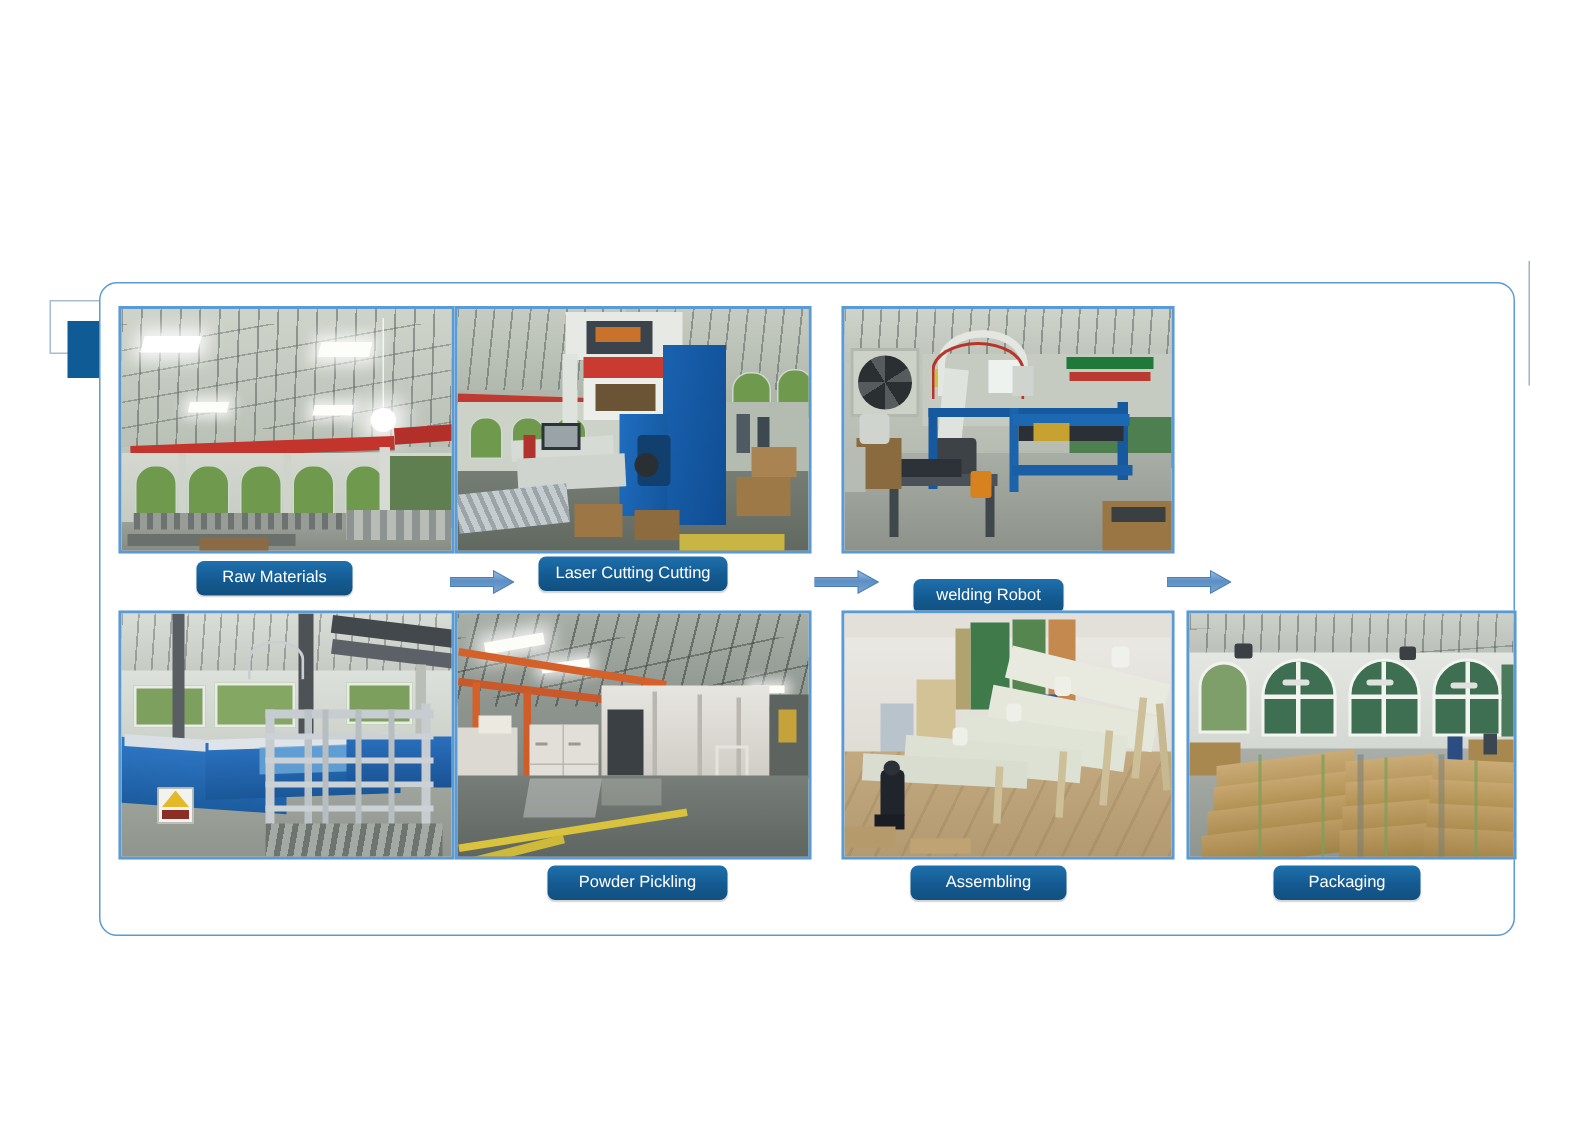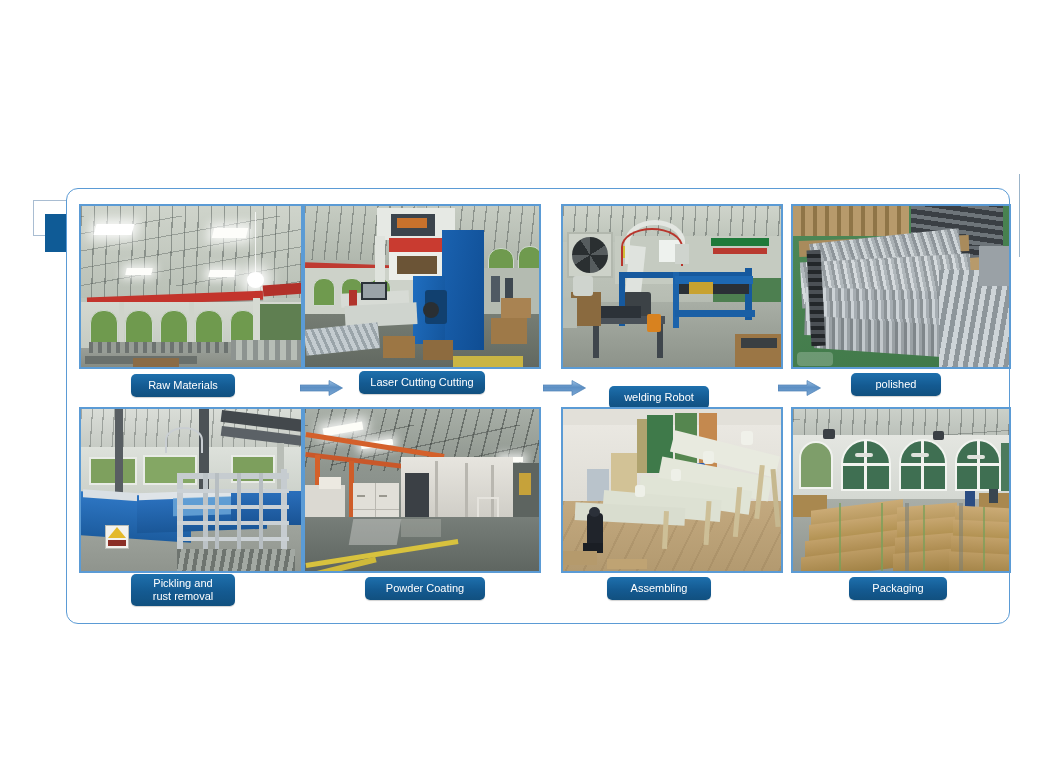--- a/index.html
+++ b/index.html
@@ -301,62 +301,20 @@
       </div>
       <div class="chip" style="left:60px;top:176px;width:100px;height:23px;margin-top:15px;">welding Robot</div>
     </div>
 
     <div class="arrow" style="left:711px;top:185px;width:43px;">
       <svg viewBox="0 0 43 16" preserveAspectRatio="none">
         <path d="M0 5 L29 5 L29 0.5 L42.5 8 L29 15.5 L29 11 L0 11 Z" fill="url(#ag1)" stroke="#4a7fb5" stroke-width=".7"></path>
       </svg>
     </div>
 
-    <div class="cell" style="left:714px;width:230px;">
-      <div class="photo" style="left:10px;top:9px;width:220px;height:165px;">
-        <div class="scene">
-          <div class="lay" style="inset:0;background:linear-gradient(160deg,#4f8a59 0%,#47804f 45%,#3f7748 100%);"></div>
-
-          <div class="lay" style="left:0px;top:0px;width:116px;height:30px;background:
-              repeating-linear-gradient(90deg,#b79a6b 0 8px,#8f7547 8px 12px);"></div>
-          <div class="lay" style="left:118px;top:0px;width:92px;height:44px;background:
-              repeating-linear-gradient(8deg,#3a3f44 0 5px,#6d7479 5px 9px);"></div>
-          <div class="lay" style="left:118px;top:40px;width:96px;height:28px;background:
-              repeating-linear-gradient(10deg,#34383d 0 5px,#656c72 5px 10px);"></div>
-
-          <div class="lay" style="left:6px;top:32px;width:170px;height:16px;background:#a98b5c;transform:rotate(-2deg);"></div>
-          <div class="lay" style="left:138px;top:52px;width:78px;height:18px;background:#b79a6b;transform:rotate(-4deg);"></div>
-
-          <div class="lay" style="left:18px;top:30px;width:150px;height:42px;background:
-              repeating-linear-gradient(78deg,#8e959a 0 3px,#cfd5d8 3px 6px,#aab1b5 6px 9px);
-              transform:rotate(-6deg);"></div>
-          <div class="lay" style="left:8px;top:52px;width:170px;height:46px;background:
-              repeating-linear-gradient(82deg,#949b9f 0 3px,#d5dadd 3px 6px,#b0b7bb 6px 9px);
-              transform:rotate(-3deg);"></div>
-          <div class="lay" style="left:12px;top:84px;width:178px;height:48px;background:
-              repeating-linear-gradient(85deg,#8b9296 0 3px,#cdd3d7 3px 6px,#a6adb2 6px 9px);
-              transform:rotate(2deg);"></div>
-          <div class="lay" style="left:22px;top:116px;width:170px;height:32px;background:
-              repeating-linear-gradient(86deg,#7f868a 0 3px,#c2c8cc 3px 6px,#9aa1a5 6px 9px);
-              transform:rotate(4deg);"></div>
-
-          <div class="lay" style="left:16px;top:44px;width:14px;height:96px;background:
-              repeating-linear-gradient(0deg,#23272a 0 4px,#4b5055 4px 8px);transform:rotate(-3deg);"></div>
-          <div class="lay" style="left:150px;top:70px;width:14px;height:74px;background:
-              repeating-linear-gradient(0deg,#23272a 0 4px,#4b5055 4px 8px);transform:rotate(5deg);"></div>
-
-          <div class="lay" style="left:146px;top:64px;width:74px;height:101px;background:
-              repeating-linear-gradient(100deg,#8e969b 0 5px,#ced4d8 5px 10px);"></div>
-          <div class="lay" style="left:186px;top:40px;width:34px;height:40px;background:#9aa1a6;"></div>
-
-          <div class="lay" style="left:4px;top:146px;width:36px;height:14px;background:rgba(255,255,255,.22);border-radius:4px;"></div>
-        </div>
-      </div>
-      <div class="chip" style="left:70px;top:178px;width:90px;height:23px;">polished</div>
-    </div>
   </div>
 
   <div class="row row-2">
 
     <div class="cell" style="left:0;width:248px;">
       <div class="photo" style="left:12px;top:6px;width:224px;height:166px;">
         <div class="scene">
           <div class="lay" style="inset:0;background:linear-gradient(180deg,#d3d7d1 0%,#c6cbc4 50%,#b0b5ae 100%);"></div>
 
           <div class="lay" style="left:0;top:0;width:100%;height:40px;background:
@@ -398,24 +356,20 @@
           <div class="lay" style="left:96px;top:112px;width:112px;height:3.5px;background:#cbd1d5;"></div>
           <div class="lay" style="left:96px;top:128px;width:112px;height:3.5px;background:#cbd1d5;"></div>
           <div class="lay" style="left:134px;top:64px;width:4px;height:84px;background:#b7bec2;"></div>
           <div class="lay" style="left:156px;top:64px;width:4px;height:84px;background:#b7bec2;"></div>
           <div class="lay" style="left:178px;top:64px;width:4px;height:84px;background:#b7bec2;"></div>
 
           <div class="lay" style="left:96px;top:140px;width:118px;height:22px;background:
               repeating-linear-gradient(100deg,#6e746f 0 4px,#a3a9a3 4px 9px);"></div>
         </div>
       </div>
-      <div class="chip two-line" style="left:64px;top:173px;width:104px;height:32px;flex-direction:column;">
-        <span>Pickling and</span>
-        <span>rust removal</span>
-      </div>
     </div>
 
     <div class="cell" style="left:236px;width:248px;">
       <div class="photo" style="left:0px;top:6px;width:238px;height:166px;">
         <div class="scene">
           <div class="lay" style="inset:0;background:linear-gradient(180deg,#9ba29b 0%,#8b928c 45%,#6e7570 100%);"></div>
 
           <div class="lay" style="left:0;top:0;width:100%;height:62px;background:
               repeating-linear-gradient(104deg,rgba(60,66,63,.55) 0 1.4px,rgba(0,0,0,0) 1.4px 13px),
               linear-gradient(180deg,#a8afa7,#8d948d);"></div>
@@ -456,21 +410,21 @@
 
           <div class="lay" style="left:0;top:108px;width:100%;height:58px;background:linear-gradient(180deg,#777e79,#5d645f);"></div>
 
           <div class="lay" style="left:46px;top:110px;width:48px;height:26px;background:rgba(230,230,225,.38);transform:skewX(-10deg);"></div>
           <div class="lay" style="left:96px;top:110px;width:40px;height:18px;background:rgba(230,230,225,.22);"></div>
 
           <div class="lay" style="left:0px;top:142px;width:154px;height:5px;background:#d8c23e;transform:rotate(-9deg);"></div>
           <div class="lay" style="left:0px;top:156px;width:72px;height:6px;background:#cfb93a;transform:rotate(-14deg);"></div>
         </div>
       </div>
-      <div class="chip" style="left:62px;top:176px;width:120px;height:23px;">Powder Coating</div>
+      <div class="chip" style="left:62px;top:176px;width:120px;height:23px;">Powder Pickling</div>
     </div>
 
     <div class="cell" style="left:714px;width:230px;">
       <div class="photo" style="left:10px;top:6px;width:220px;height:166px;">
         <div class="scene">
           <div class="lay" style="inset:0;background:linear-gradient(180deg,#cfd3cd 0%,#c3c8c2 44%,#9fa59f 100%);"></div>
 
           <div class="lay" style="left:0;top:0;width:100%;height:30px;background:
               repeating-linear-gradient(93deg,rgba(88,95,91,.5) 0 1.2px,rgba(0,0,0,0) 1.2px 12px),
               linear-gradient(180deg,#cbd0c9,#b9bfb8);"></div>

